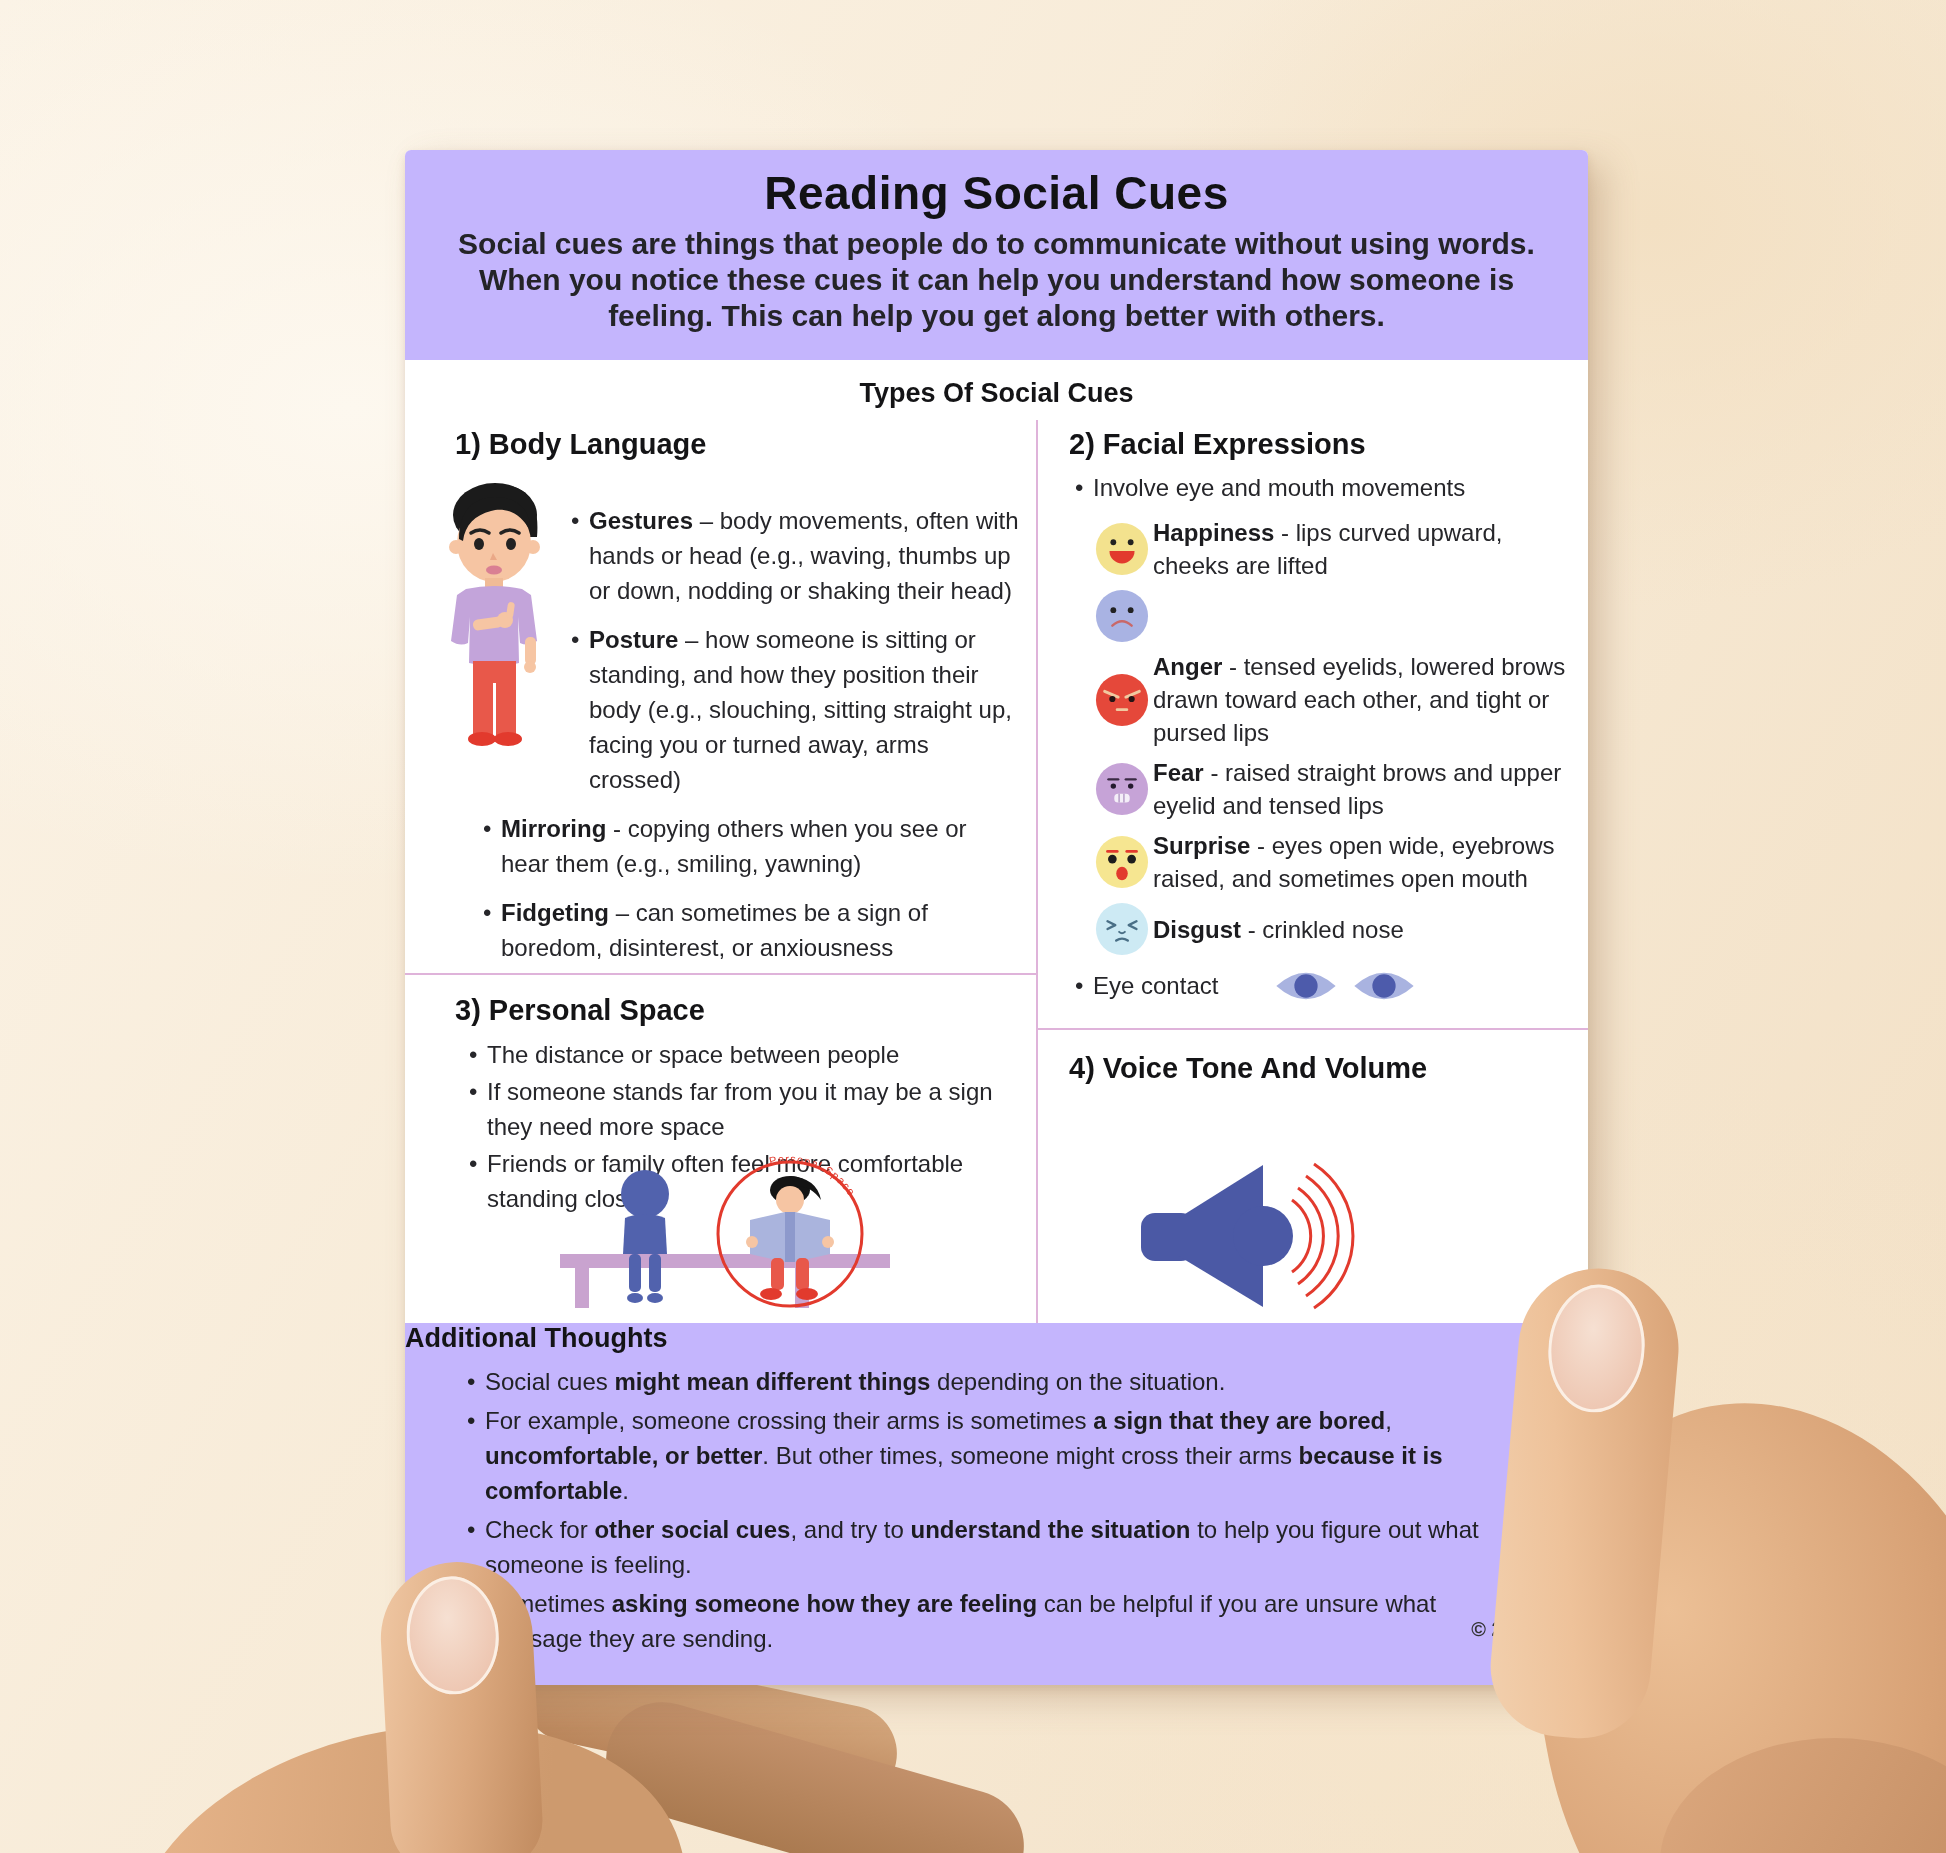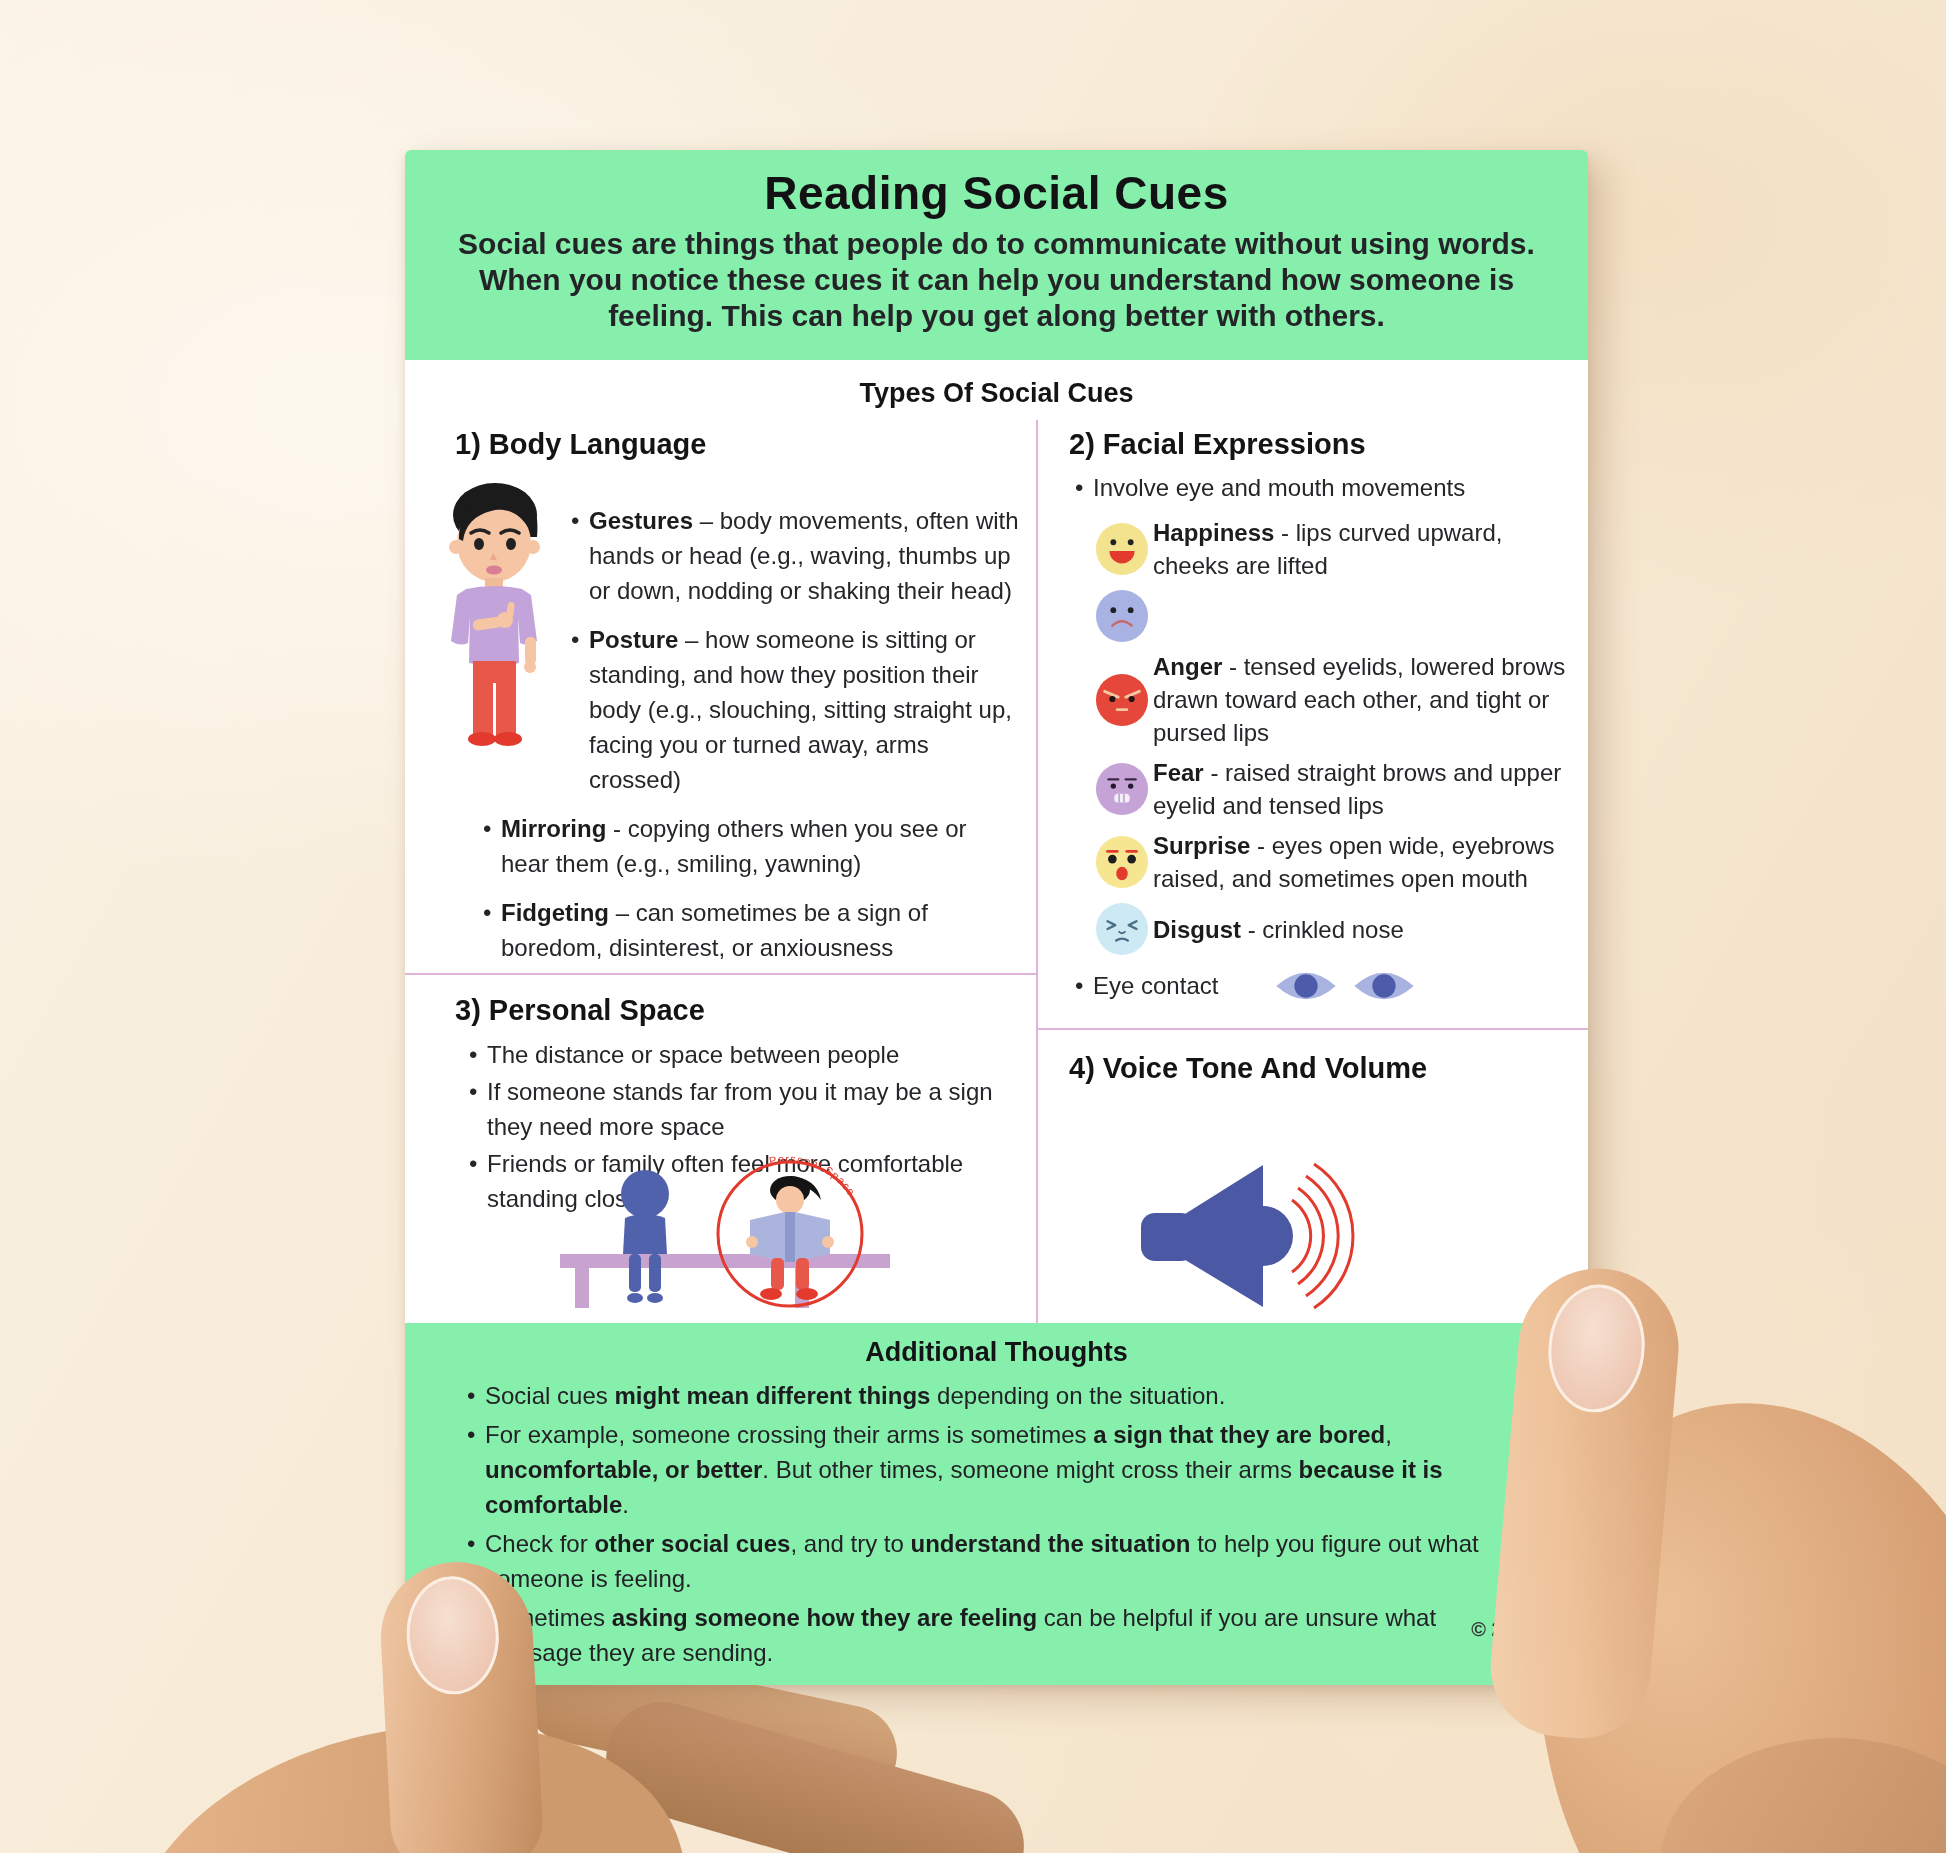--- a/index.html
+++ b/index.html
@@ -6,21 +6,21 @@
   #stage{position:relative;width:1946px;height:1853px;overflow:hidden;
     font-family:"Liberation Sans",sans-serif;color:#26262a;
     background:
       radial-gradient(1200px 800px at 18% 22%, #fdf8ef 0%, rgba(253,248,239,0) 60%),
       radial-gradient(900px 700px at 85% 12%, #f3e0c3 0%, rgba(243,224,195,0) 55%),
       radial-gradient(1000px 900px at 80% 85%, #f6e5cb 0%, rgba(246,229,203,0) 60%),
       linear-gradient(120deg,#fbf3e6,#f6e8d2 60%,#f2dfc4);}
   .poster{position:absolute;left:405px;top:150px;width:1183px;height:1535px;background:#ffffff;
     z-index:10;border-radius:6px 6px 26px 26px;
     box-shadow:16px 14px 34px rgba(150,110,75,.30),0 4px 10px rgba(150,110,75,.18);}
-  .band{position:absolute;left:0;width:1183px;background:#86efac;}
+  .band{position:absolute;left:0;width:1183px;background:#c4b5fd;}
   .band.top{top:0;height:210px;border-radius:6px 6px 0 0;text-align:center;}
   .band.top h1{margin:0;padding-top:16px;font-size:46px;font-weight:800;color:#121214;letter-spacing:.5px;}
   .intro{margin:6px 28px 0 28px;font-size:30px;font-weight:700;line-height:36px;color:#242428;}
   .intro .line{display:block;}
   .types-heading{position:absolute;left:0;top:228px;width:1183px;text-align:center;
     font-size:27px;font-weight:700;color:#141416;}
   .vdivider{position:absolute;left:631px;top:270px;width:2px;height:903px;background:#dfb3da;}
   .hdivider{position:absolute;height:2px;background:#dfb3da;}
   .hdivider.left{left:0;top:823px;width:631px;}
   .hdivider.right{left:633px;top:878px;width:550px;}
@@ -54,21 +54,21 @@
   .eye-row{display:flex;align-items:center;gap:56px;margin:12px 0 0 18px;}
   .eye-row .lab{position:relative;padding-left:20px;font-size:24px;}
   .eye-row .lab::before{content:"•";position:absolute;left:2px;top:0;}
   .eyes{display:flex;gap:14px;}
   
   .sec-voice{position:absolute;left:650px;top:896px;width:520px;}
   .sec-voice h2{margin-left:14px;}
   .sec-voice svg{display:block;margin:64px 0 0 82px;}
   
   .band.bottom{top:1173px;height:362px;border-radius:0 0 26px 26px;}
-  .band.bottom h2{margin:0;padding-top:14px;text-align:center;font-size:27px;font-weight:700;color:#141416;}
+  .band.bottom h2{margin:0;text-align:left;font-size:27px;font-weight:700;color:#141416;}
   ul.add{list-style:none;margin:10px 58px 0 62px;padding:0;}
   ul.add li{position:relative;padding-left:18px;font-size:24px;line-height:35px;margin-bottom:4px;color:#222226;}
   ul.add li::before{content:"•";position:absolute;left:0;top:0;}
   .copyright{position:absolute;right:52px;bottom:44px;font-size:20px;font-weight:700;color:#333;}
   
   .hand{position:absolute;}
   .nail{position:absolute;border-radius:50%;
     background:radial-gradient(ellipse at 45% 35%,#f6e0d2,#edc5b0 75%);
     box-shadow:inset 0 0 0 3px #fbefe4;}
   .l-thumb{left:385px;top:1562px;width:152px;height:310px;z-index:40;transform:rotate(-3deg);

